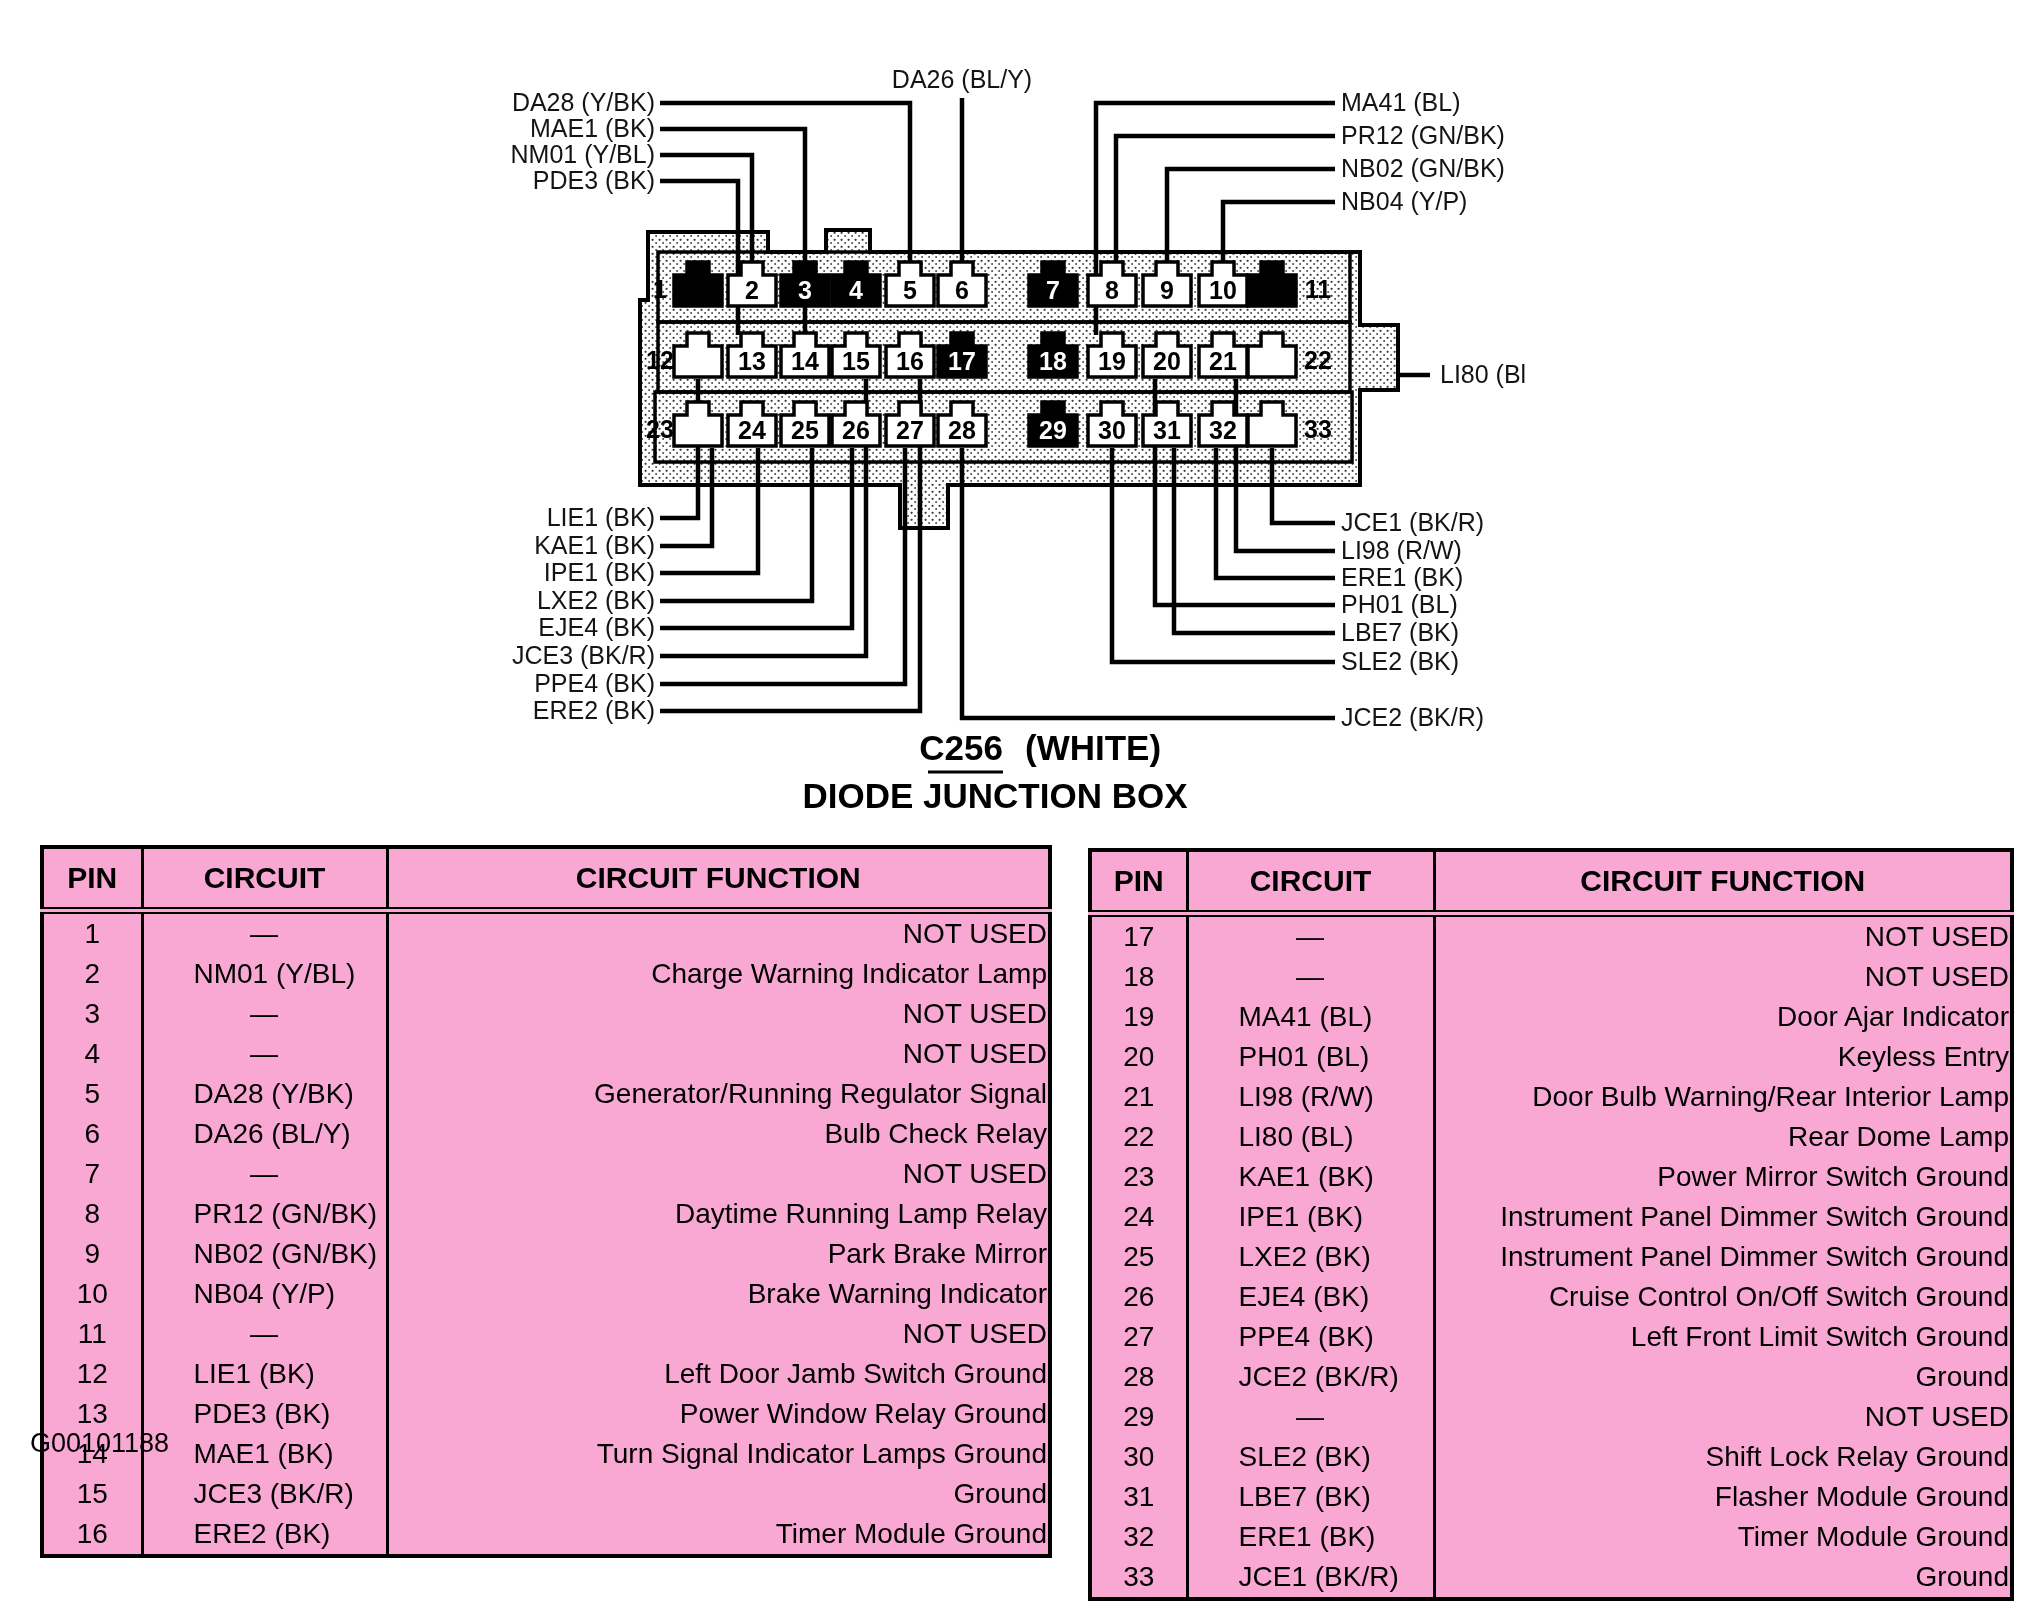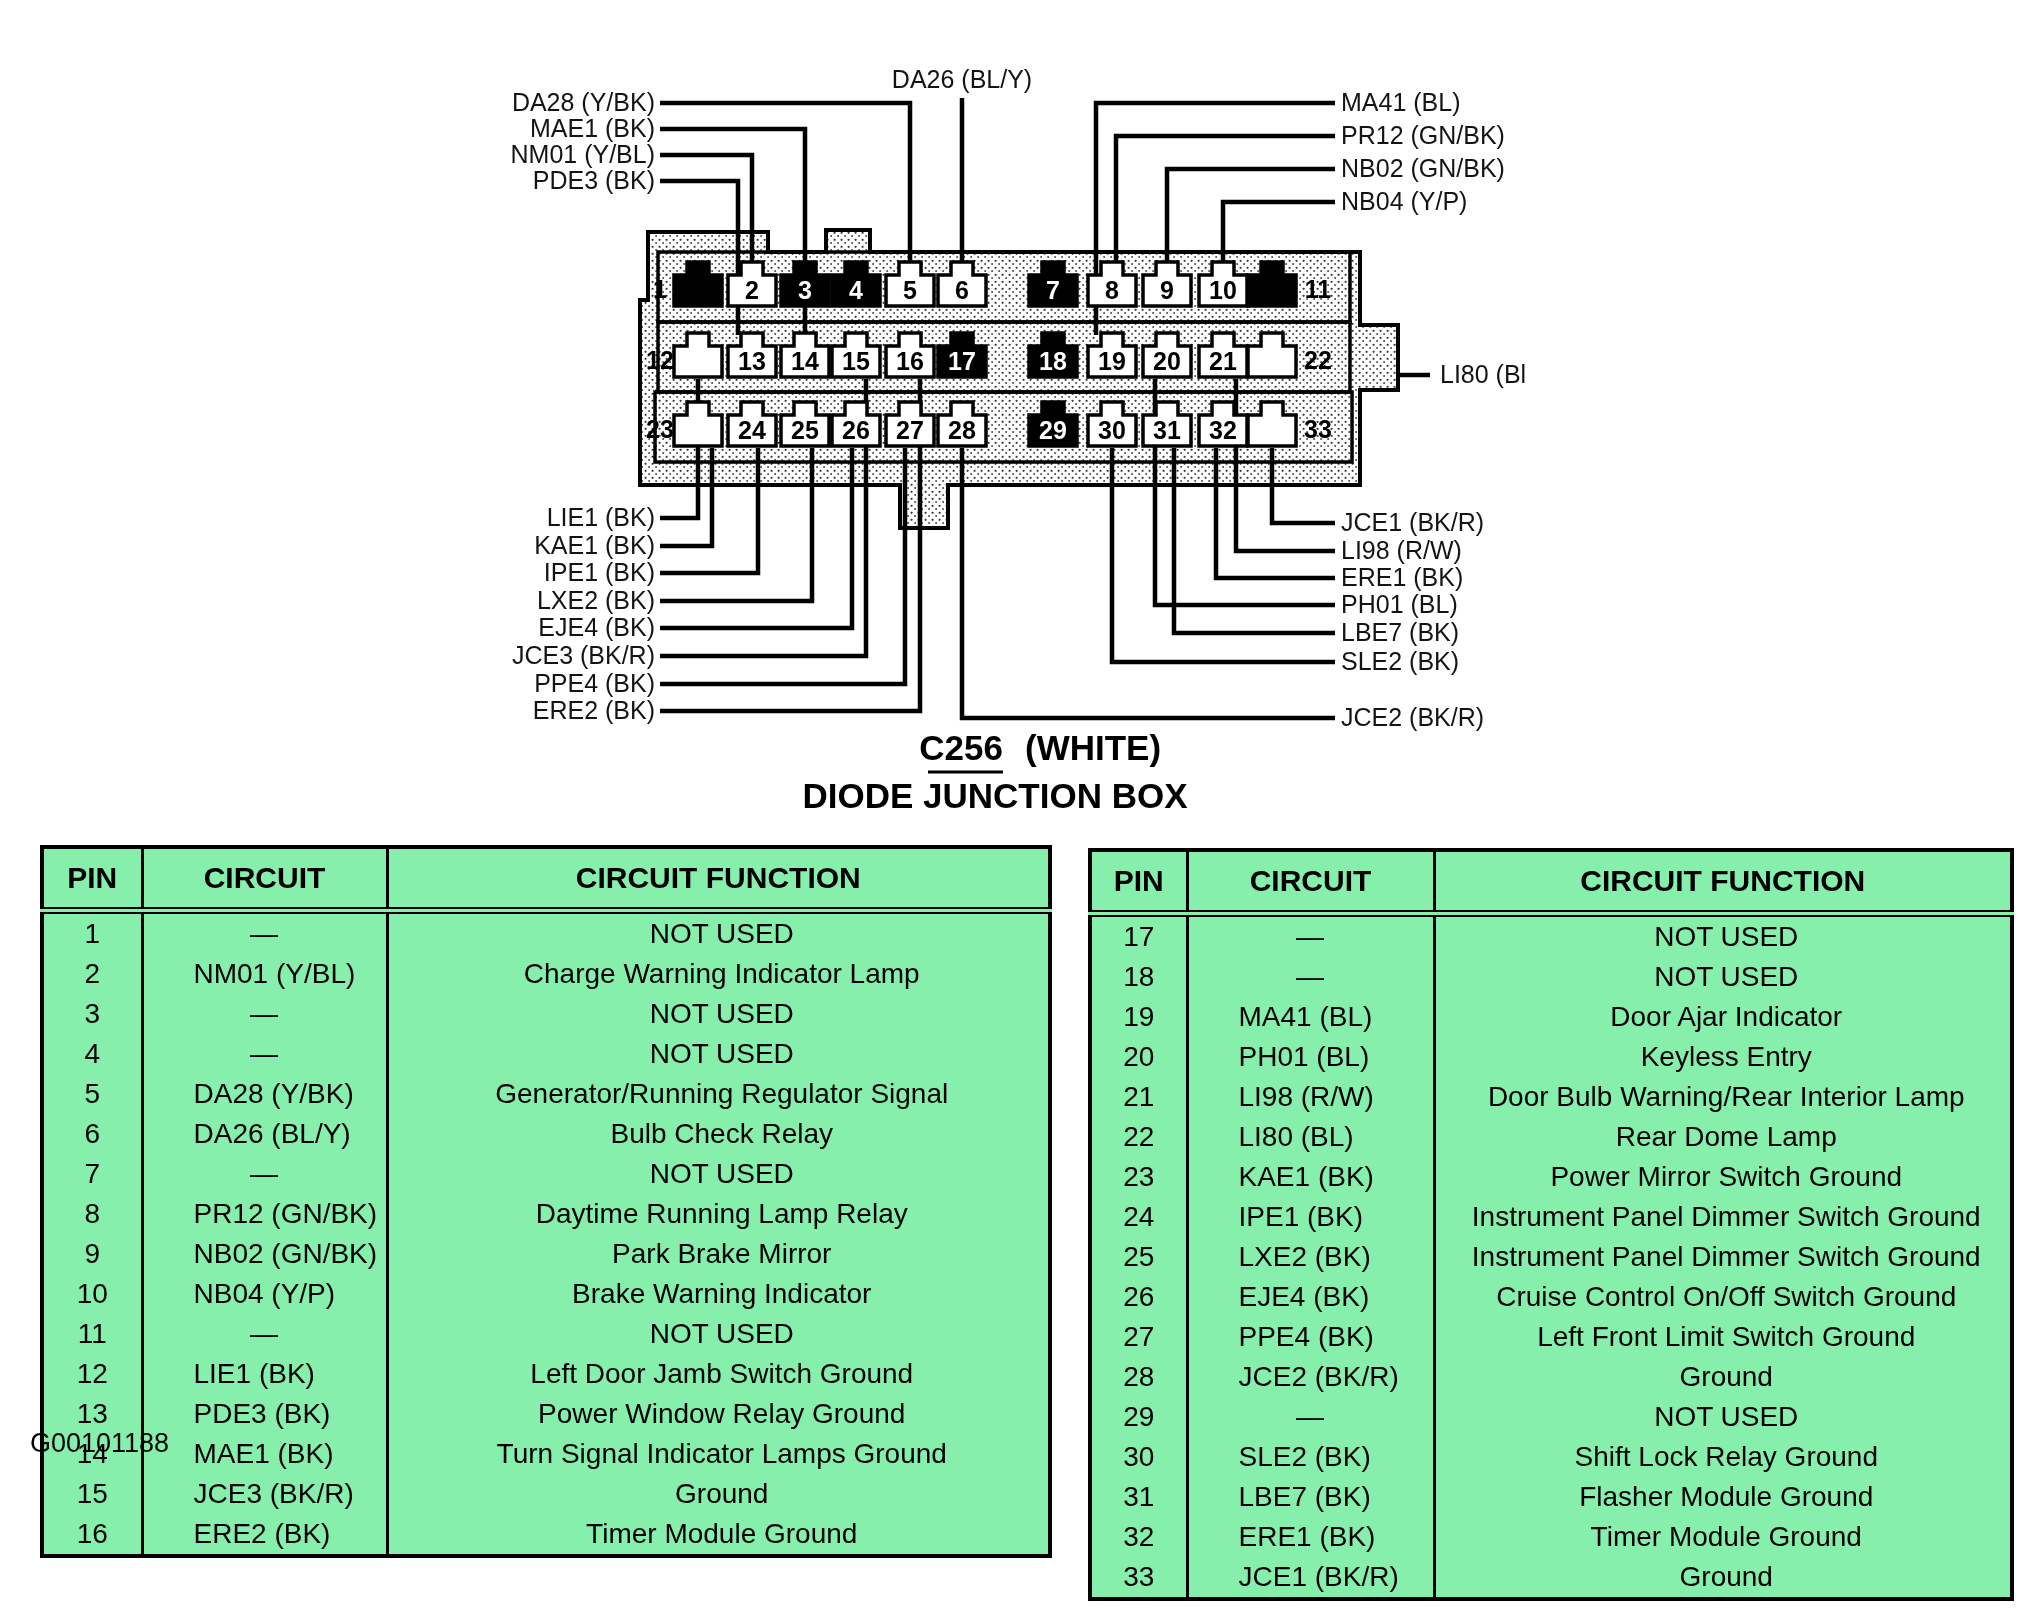--- a/index.html
+++ b/index.html
@@ -10,35 +10,35 @@
   svg text{font-family:"Liberation Sans", sans-serif;}
   .wire-label{font-size:25px;fill:#141414;}
   .anch-end{text-anchor:end;}
   .anch-start{text-anchor:start;}
   .anch-mid{text-anchor:middle;}
   .pin-num{font-size:25px;font-weight:bold;text-anchor:middle;}
   .caption-txt{font-size:35px;font-weight:bold;fill:#000;}
   .wire{stroke:#000;stroke-width:4.5;fill:none;}
   .rowbox{fill:none;stroke:#000;stroke-width:3.5;}
 
-  table{border-collapse:collapse;table-layout:fixed;position:absolute;background:#86efac;}
+  table{border-collapse:collapse;table-layout:fixed;position:absolute;background:#f9a8d4;}
   #left-table{left:40px;top:845px;width:1008px;}
   #right-table{left:1088px;top:848px;width:922px;}
   table{border:4px solid #000;}
   th,td{border-left:3px solid #000;overflow:hidden;white-space:nowrap;}
   th:first-child,td:first-child{border-left:none;}
   thead th{
     border-bottom:7px double #000;height:56px;
     font-size:30px;font-weight:bold;text-align:center;vertical-align:middle;
   }
   td{height:38px;font-size:28px;line-height:1;vertical-align:middle;}
   td.c0{text-align:center;}
   td.c1{text-align:left;padding-left:50px;}
   td.c1.dash{text-align:center;padding-left:0;}
-  td.c2{text-align:center;padding-left:8px;margin-top:32px;}
+  td.c2{text-align:right;padding-left:8px;margin-top:32px;}
   #fig-code{
     position:absolute;left:30px;top:1428px;font-size:27px;
   }
 </style>
 </head>
 <body>
 
 <svg id="diagram" width="2036" height="830" viewBox="0 0 2036 830" style="position:absolute;left:0;top:0;">
   <defs>
     <pattern id="stipple" width="7" height="7" patternUnits="userSpaceOnUse">

